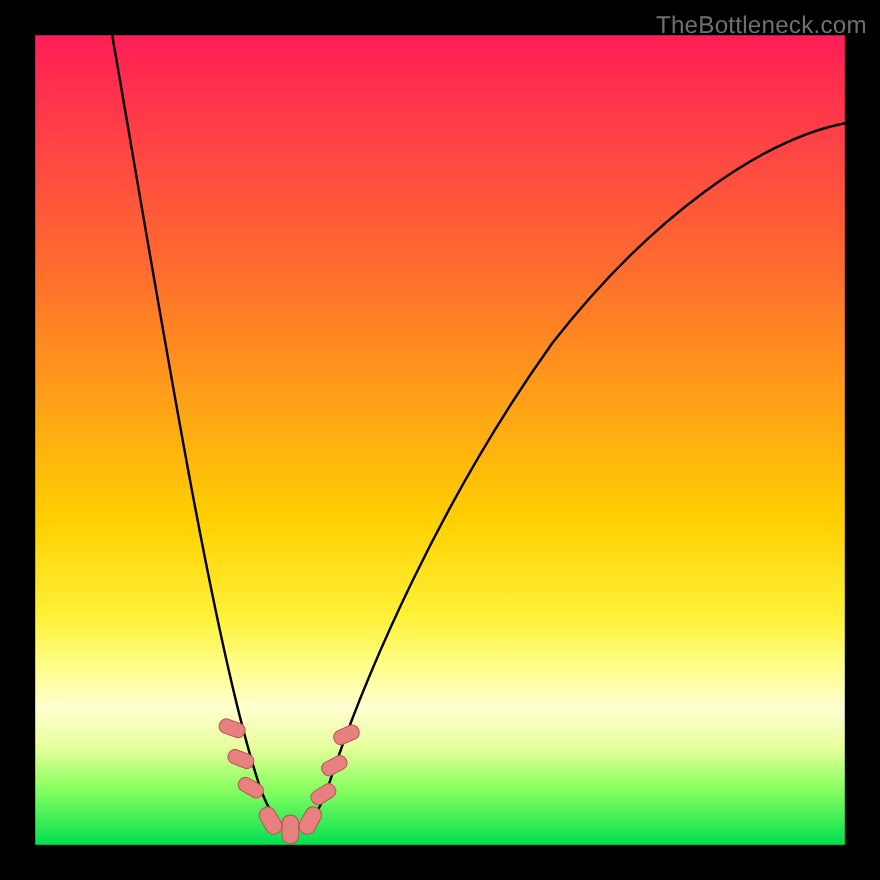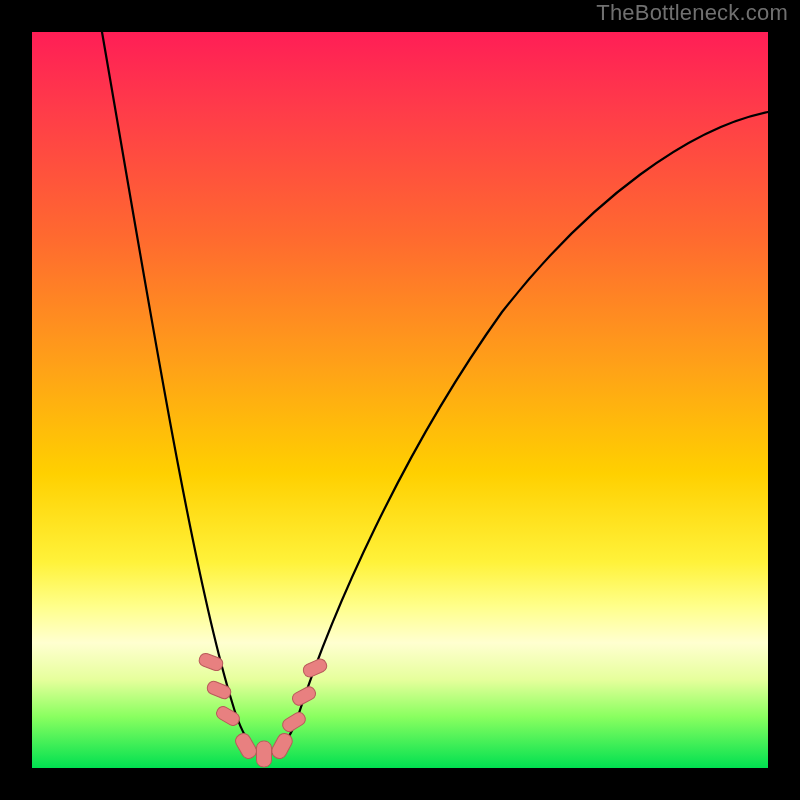--- a/index.html
+++ b/index.html
@@ -26,21 +26,21 @@
       #fff23a 72%,
       #ffff8a 78%,
       #ffffd0 83%,
       #e6ff9c 88%,
       #8aff60 93%,
       #00e050 100%
     );
   }
   .watermark {
     position: absolute;
-    top: 0;
+    top: 10px;
     right: 12px;
     color: #707070;
     font-size: 22px;
     font-weight: 500;
     letter-spacing: 0.2px;
     z-index: 5;
   }
   svg.plot {
     position: absolute;
     left: 0;

